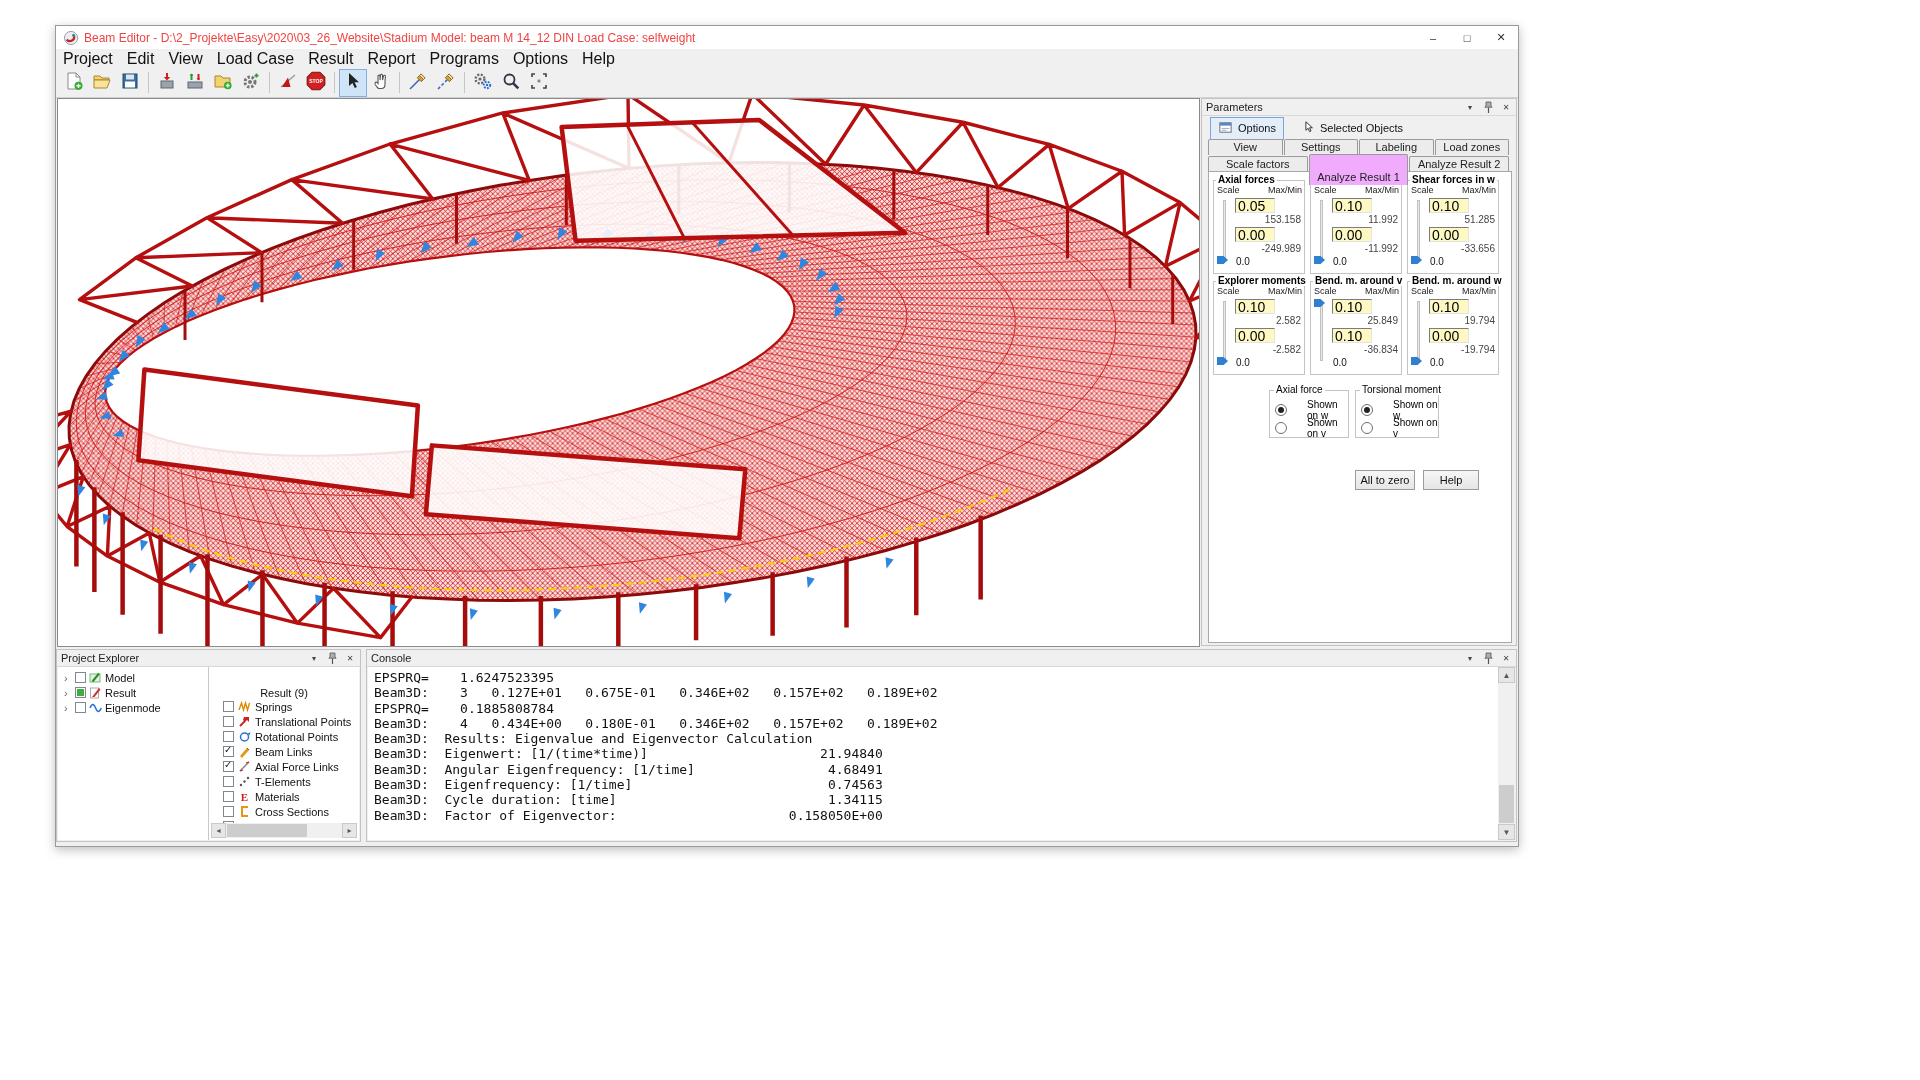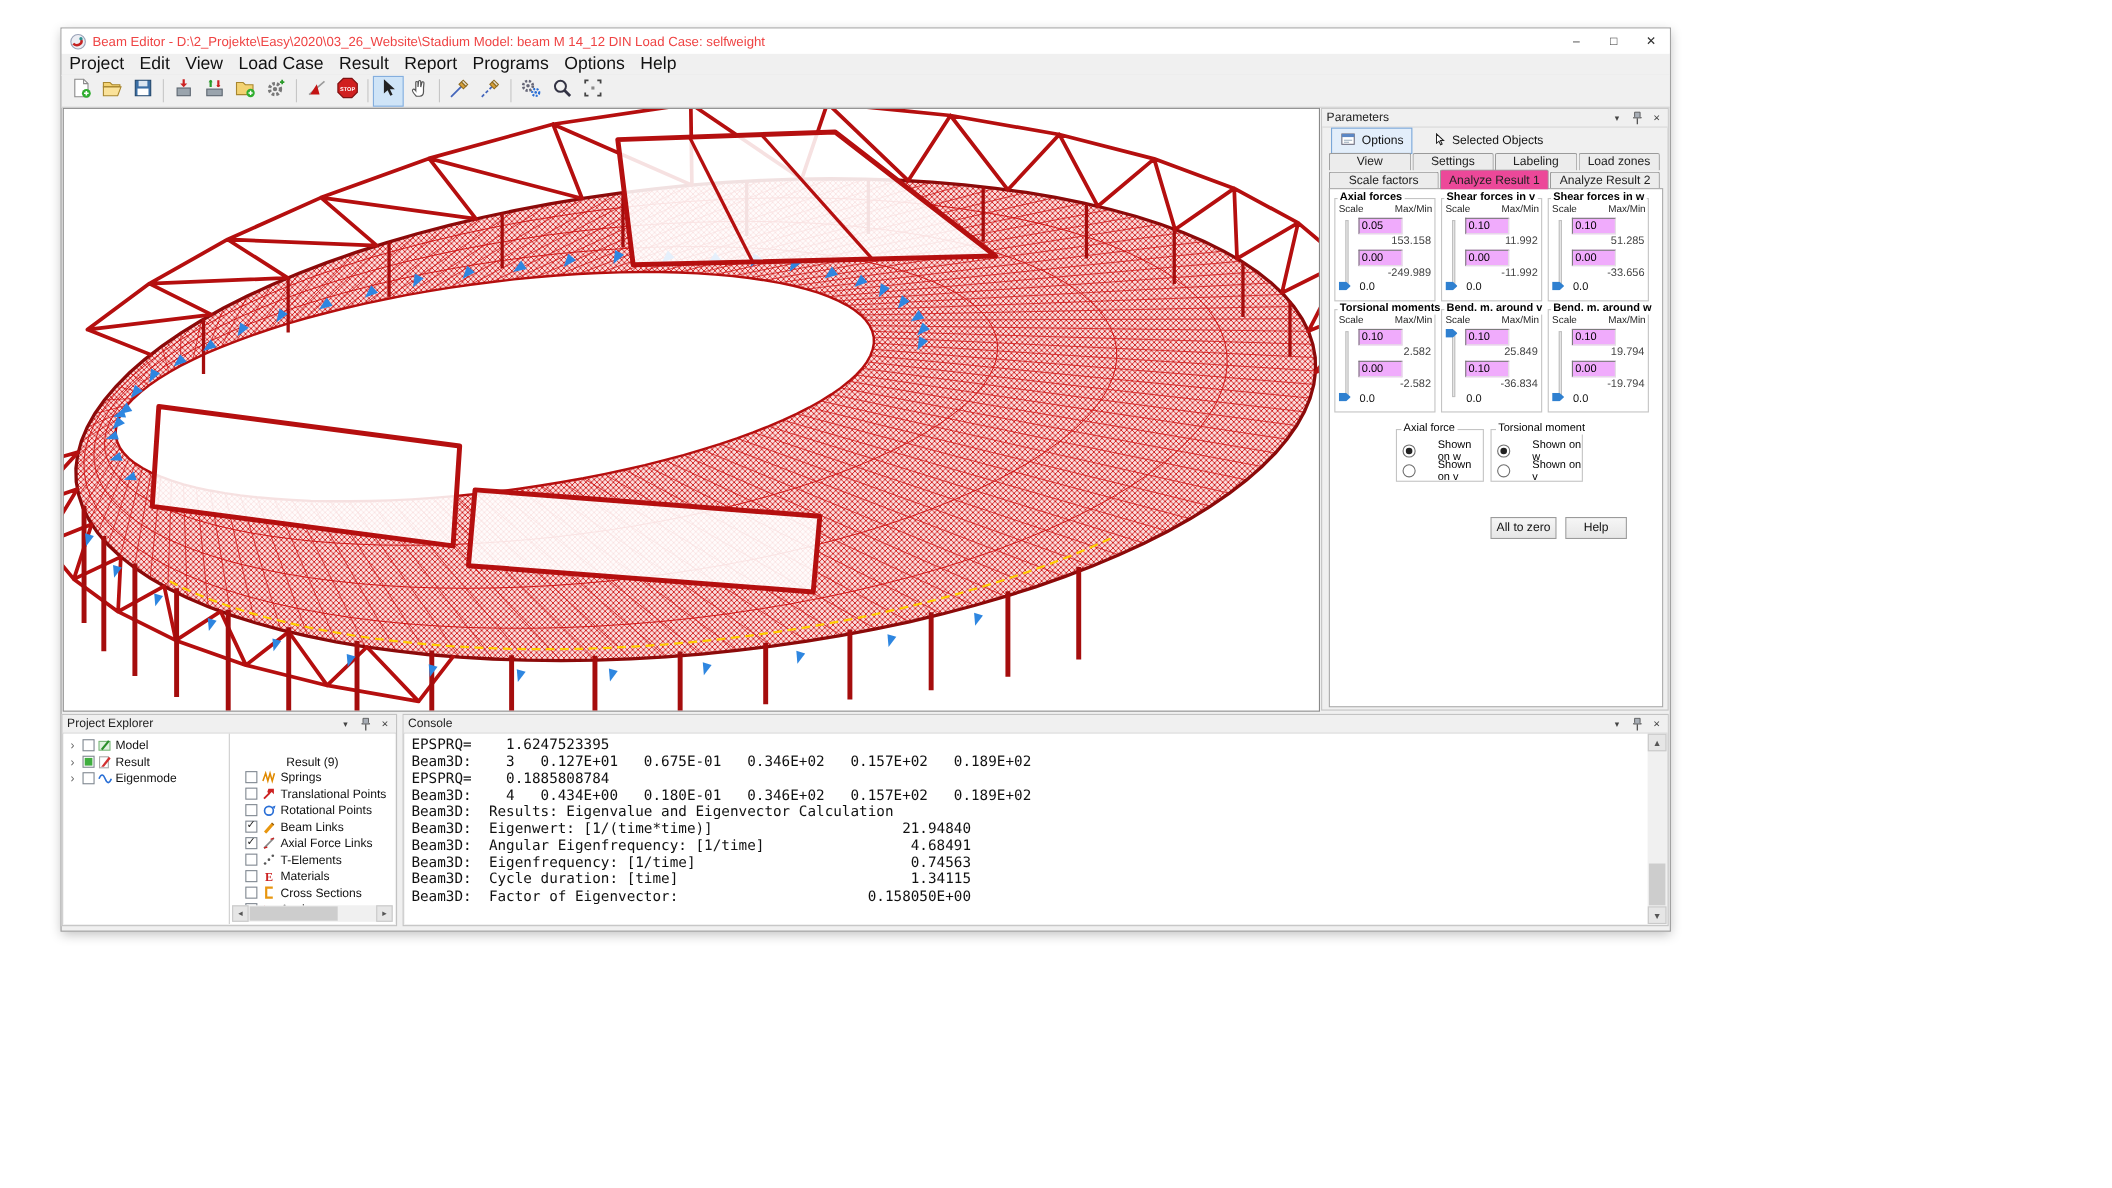--- a/index.html
+++ b/index.html
@@ -26,28 +26,28 @@
   .panel{position:absolute;background:#f0f0f0;border:1px solid #c3c3c3;box-sizing:border-box;}
   .cap{height:16px;display:flex;align-items:center;font-size:11px;color:#222;padding:0 4px;background:#f0f0f0;border-bottom:1px solid #d8d8d8;}
   .cap-btns{margin-left:auto;display:flex;align-items:center;gap:6px;}
   .cap-btn{width:12px;height:12px;display:flex;align-items:center;justify-content:center;font-size:8px;color:#444;}
   
   .opt-row{position:absolute;left:0;top:18px;right:0;height:22px;display:flex;align-items:center;gap:10px;padding-left:8px;}
   .opt-btn{display:flex;align-items:center;gap:5px;font-size:11px;padding:2px 7px;border:1px solid #7ba7d7;background:#e3eefa;color:#111;}
   .opt-btn.flat{border-color:transparent;background:transparent;}
   .tabrow{position:absolute;left:6px;right:6px;display:flex;}
   .tab{flex:1;font-size:11px;text-align:center;padding:1px 2px 2px;border:1px solid #9a9a9a;border-bottom:none;background:#ececec;border-radius:2px 2px 0 0;margin-right:1px;color:#222;white-space:nowrap;overflow:hidden;}
-  .tab.active{background:#ec4899;position:relative;z-index:3;margin-top:-2px;padding-top:3px;}
+  .tab.active{background:#f0abfc;position:relative;z-index:3;margin-top:-2px;padding-top:16px;}
   .param-content{position:absolute;left:6px;top:72px;width:302px;height:470px;background:#fff;border:1px solid #a8a8a8;z-index:2;}
   .fgroup{position:absolute;width:92px;height:94px;border:1px solid #c4c4c4;box-sizing:border-box;background:#fff;}
   .fg-title{position:absolute;left:2px;top:-7px;background:#fff;padding:0 2px;font-size:10px;font-weight:bold;white-space:nowrap;}
   .fg-scale{position:absolute;left:3px;top:4px;font-size:9px;color:#222;}
   .fg-maxmin{position:absolute;right:2px;top:4px;font-size:9px;color:#222;}
   .vtrack{position:absolute;left:9px;top:19px;width:3px;height:60px;background:#e9e9e9;border:1px solid #c0c0c0;box-sizing:border-box;}
-  .num-input{position:absolute;left:21px;width:36px;height:13px;font-size:10px;font-family:"Liberation Sans",sans-serif;padding:0 0 0 2px;border:1px solid;border-color:#7b7b7b #e3e3e3 #e3e3e3 #7b7b7b;background:#f0abfc;box-sizing:content-box;}
+  .num-input{position:absolute;left:21px;width:36px;height:13px;font-size:14px;font-family:"Liberation Sans",sans-serif;padding:0 0 0 2px;border:1px solid;border-color:#7b7b7b #e3e3e3 #e3e3e3 #7b7b7b;background:#fef9c3;box-sizing:content-box;}
   .fg-val{position:absolute;right:3px;font-size:10px;color:#444;}
   .hslider{position:absolute;left:3px;width:11px;height:8px;background:#2f80d0;clip-path:polygon(0 0,60% 0,100% 50%,60% 100%,0 100%);}
   .fg-zero{position:absolute;left:22px;top:75px;font-size:10px;color:#111;}
   .rgroup{position:absolute;border:1px solid #c4c4c4;background:#fff;box-sizing:border-box;}
   .rg-title{position:absolute;left:4px;top:-7px;background:#fff;padding:0 2px;font-size:10px;white-space:nowrap;}
   .radio-row{position:absolute;left:5px;display:flex;align-items:center;gap:20px;font-size:10px;}
   .radio{width:10px;height:10px;border:1px solid #6f6f6f;border-radius:50%;position:relative;background:#fff;flex:none;}
   .radio.checked::after{content:"";position:absolute;inset:2px;background:#222;border-radius:50%;}
   .pbutton{position:absolute;height:18px;border:1px solid #9b9b9b;background:linear-gradient(#f6f6f6,#e6e6e6);font-size:11px;display:flex;align-items:center;justify-content:center;color:#111;}
   
@@ -367,21 +367,21 @@
         <div class="vtrack"></div>
         <input class="num-input" style="top: 17px;" value="0.10">
         <span class="fg-val" style="top:33px;">51.285</span>
         <input class="num-input" style="top: 46px;" value="0.00">
         <span class="fg-val" style="top:62px;">-33.656</span>
         <div class="hslider" style="top:75px;"></div>
         <span class="fg-zero">0.0</span>
       </div>
 
       <div class="fgroup" style="left:4px;top:109px;">
-        <span class="fg-title">Torsional moments</span>
+        <span class="fg-title">Explorer moments</span>
         <span class="fg-scale">Scale</span>
         <span class="fg-maxmin">Max/Min</span>
         <div class="vtrack"></div>
         <input class="num-input" style="top: 17px;" value="0.10">
         <span class="fg-val" style="top:33px;">2.582</span>
         <input class="num-input" style="top: 46px;" value="0.00">
         <span class="fg-val" style="top:62px;">-2.582</span>
         <div class="hslider" style="top:75px;"></div>
         <span class="fg-zero">0.0</span>
       </div>

